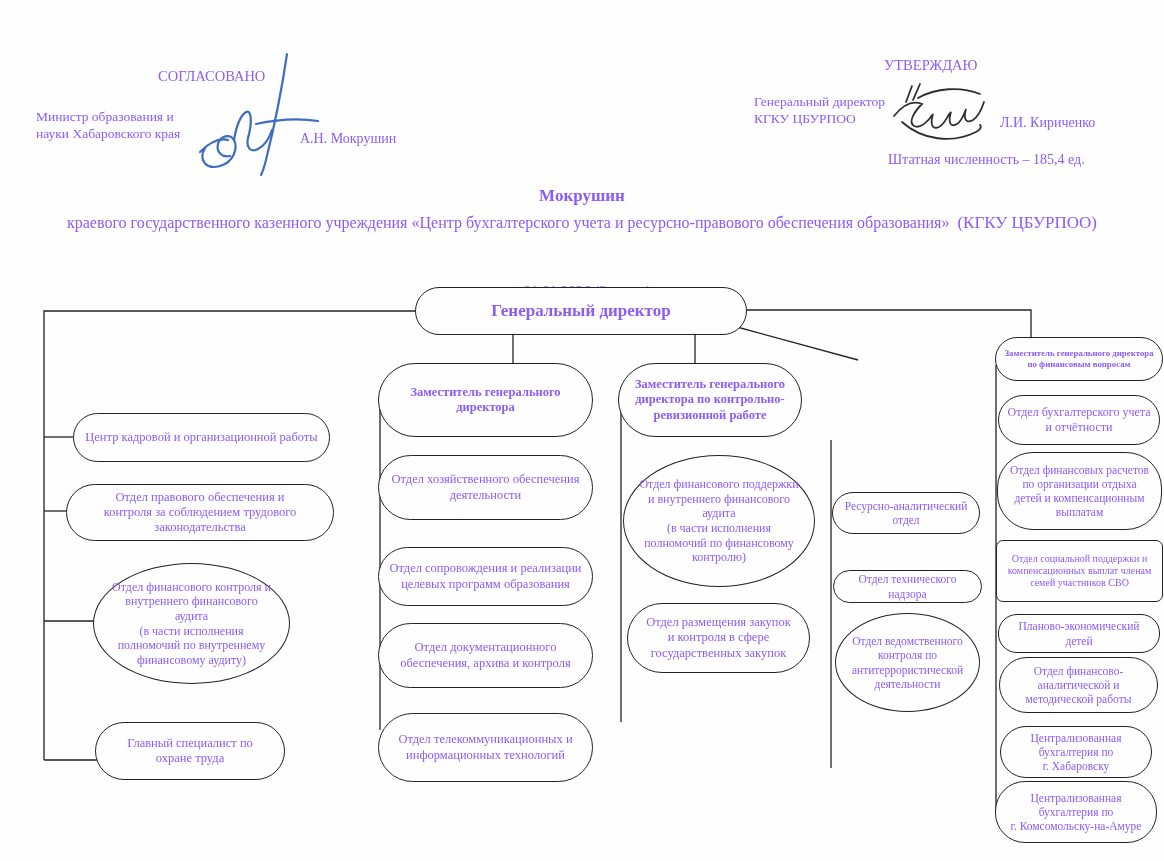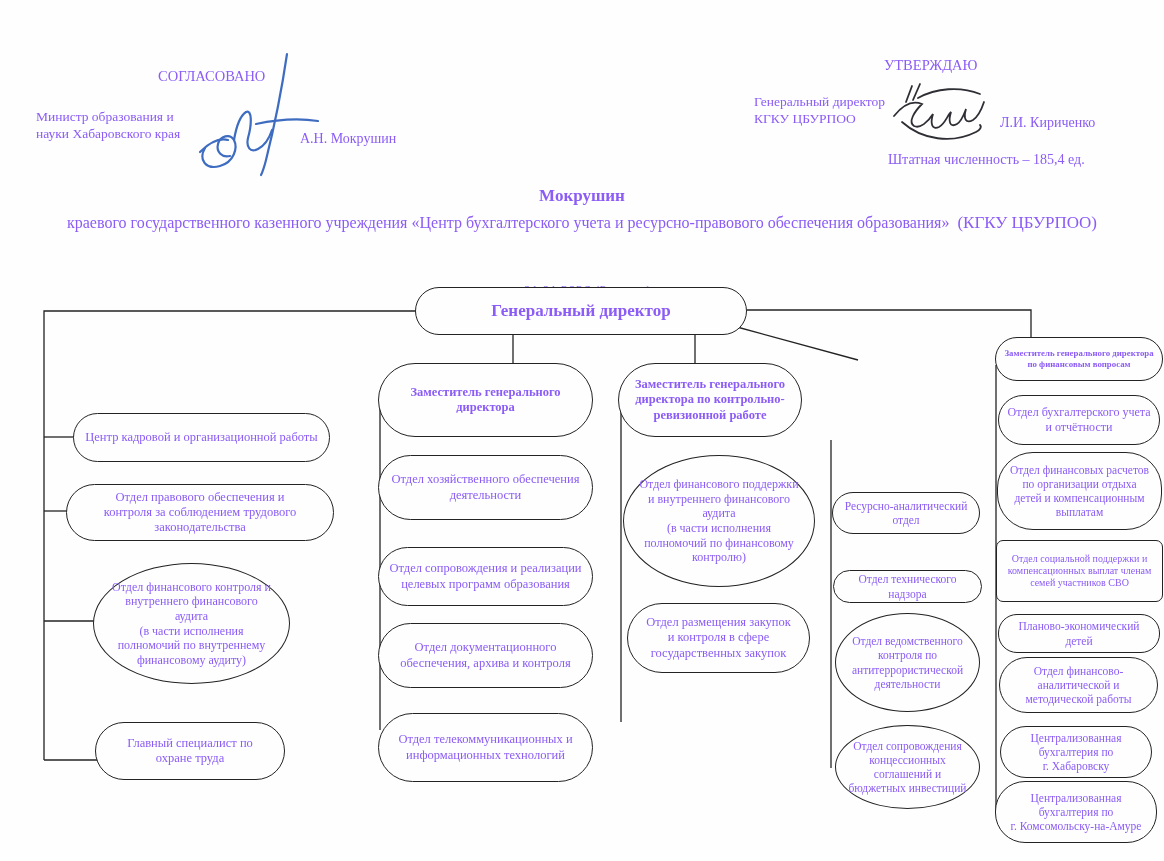--- a/index.html
+++ b/index.html
@@ -117,24 +117,20 @@
 и контроля в сфере
 государственных закупок</div>
 
   <div class="box" style="left:832px;top:492px;width:148px;height:42px;border-radius:21px;font-size:11.5px;">Ресурсно-аналитический
 отдел</div>
   <div class="box" style="left:833px;top:570px;width:149px;height:33px;border-radius:17px;font-size:11.5px;">Отдел технического надзора</div>
   <div class="box ellipse" style="left:835px;top:613px;width:145px;height:99px;font-size:11.5px;">Отдел ведомственного
 контроля по
 антитеррористической
 деятельности</div>
-  <div class="box ellipse" style="left:835px;top:725px;width:145px;height:84px;font-size:11.5px;">Отдел сопровождения
-концессионных
-соглашений и
-бюджетных инвестиций</div>
 
   <div class="box bold" style="left:995px;top:337px;width:168px;height:44px;border-radius:22px;font-size:8.8px;">Заместитель генерального директора
 по финансовым вопросам</div>
   <div class="box" style="left:997px;top:452px;width:165px;height:78px;border-radius:36px;font-size:11.5px;">Отдел финансовых расчетов
 по организации отдыха
 детей и компенсационным
 выплатам</div>
   <div class="box" style="left:998px;top:395px;width:162px;height:50px;border-radius:25px;font-size:12px;">Отдел бухгалтерского учета
 и отчётности</div>
   <div class="box" style="left:996px;top:540px;width:167px;height:62px;border-radius:7px;font-size:10px;">Отдел социальной поддержки и

